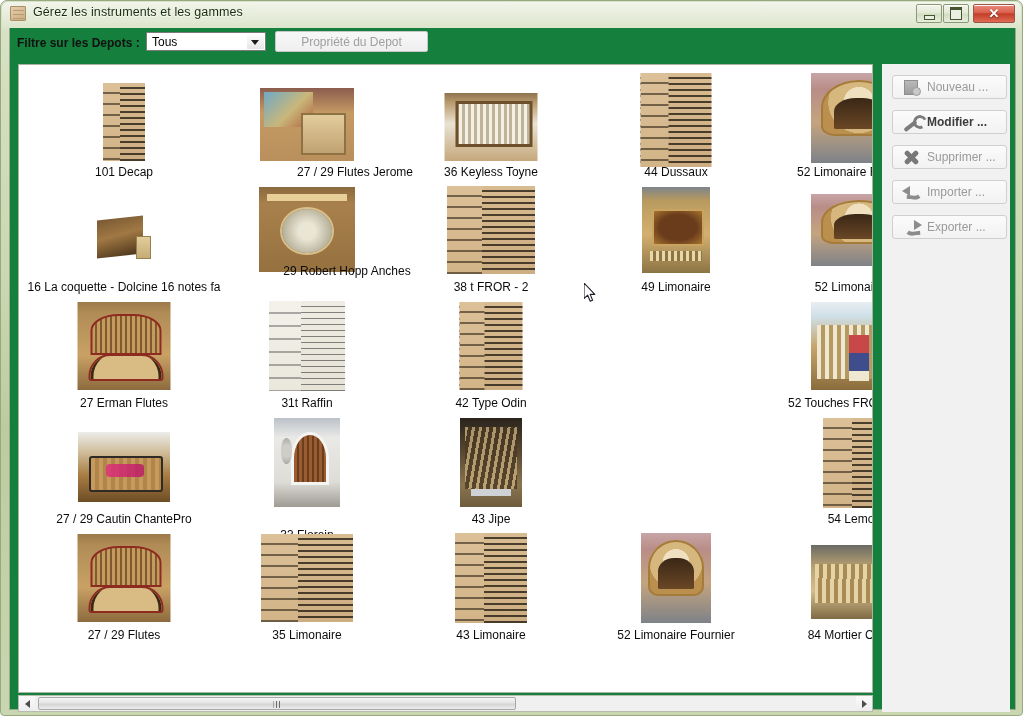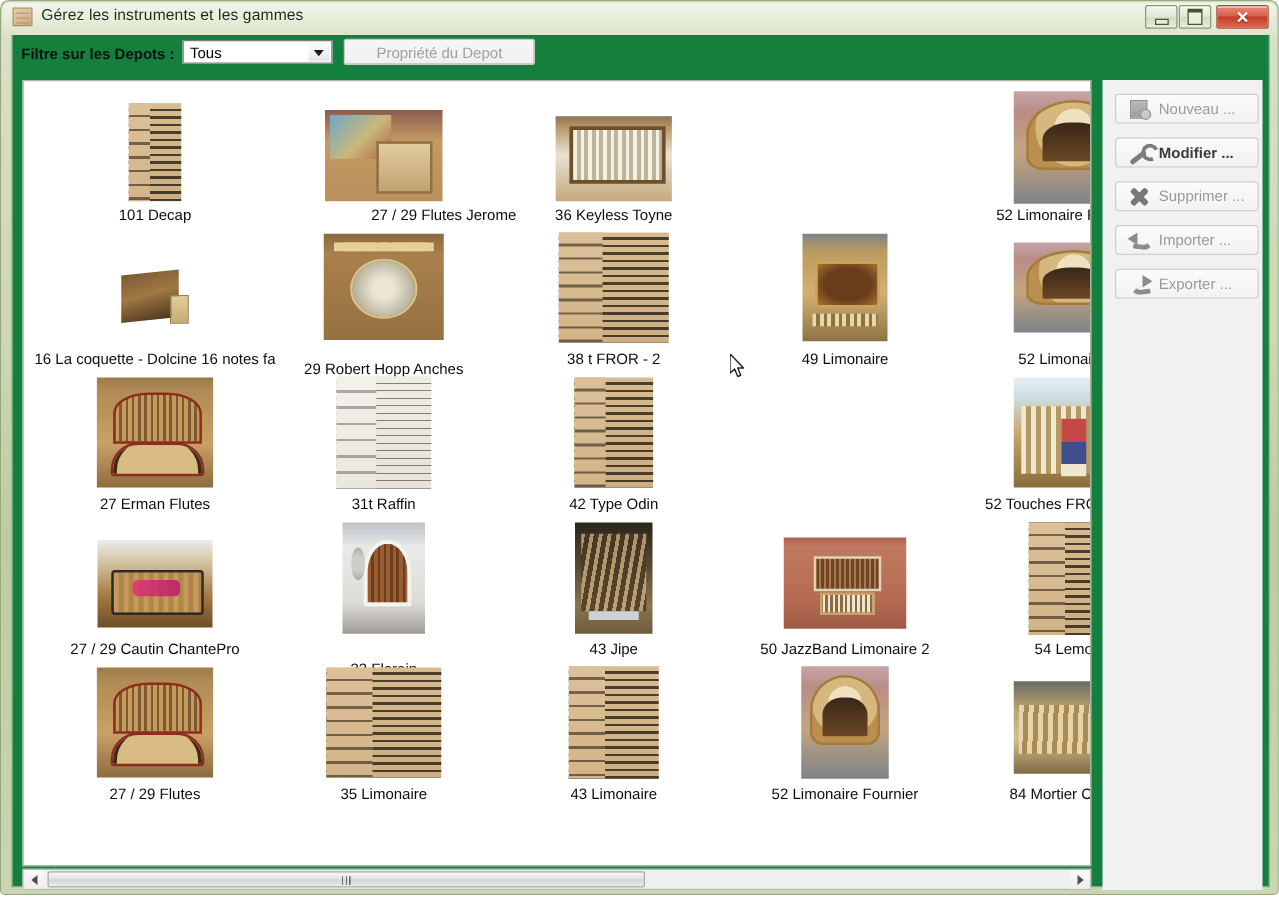--- a/index.html
+++ b/index.html
@@ -504,31 +504,35 @@
               <div class="item-label" style="top: 96px;">101 Decap</div>
             </div>
             <div class="grid-item" style="left: 193px; top: 4px; width: 190px; height: 112px;">
               <div class="thumb ph ph-person" style="width: 94px; height: 73px; top: 19px;"></div>
               <div class="item-label" style="top: 96px; margin-left: 48px;">27 / 29 Flutes Jerome</div>
             </div>
             <div class="grid-item" style="left: 377px; top: 4px; width: 190px; height: 112px;">
               <div class="thumb ph ph-toyne" style="width: 93px; height: 68px; top: 24px;"></div>
               <div class="item-label" style="top: 96px;">36 Keyless Toyne</div>
             </div>
+            <div class="grid-item" style="left: 562px; top: 4px; width: 190px; height: 112px;">
+              <div class="thumb ph ph-doc" style="width: 71px; height: 94px; top: 4px;"></div>
+              <div class="item-label" style="top: 96px;">44 Dussaux</div>
+            </div>
             <div class="grid-item" style="left: 745px; top: 4px; width: 190px; height: 112px;">
               <div class="thumb ph ph-fairorgan" style="width: 96px; height: 90px; top: 4px;"></div>
               <div class="item-label" style="top: 96px;">52 Limonaire Fournier f</div>
             </div>
             <div class="grid-item" style="left: 10px; top: 119px; width: 190px; height: 112px;">
               <div class="thumb ph ph-dolcine" style="width: 62px; height: 51px; top: 28px;"></div>
               <div class="item-label" style="top: 96px;">16 La coquette - Dolcine 16 notes fa</div>
             </div>
             <div class="grid-item" style="left: 193px; top: 119px; width: 190px; height: 112px;">
               <div class="thumb ph ph-hopp" style="width: 96px; height: 85px; top: 3px;"></div>
-              <div class="item-label" style="top: 104px;">29 Robert Hopp Anches</div>
+              <div class="item-label" style="top: 80px; margin-left: 40px;">29 Robert Hopp Anches</div>
             </div>
             <div class="grid-item" style="left: 377px; top: 119px; width: 190px; height: 112px;">
               <div class="thumb ph ph-doc" style="width: 88px; height: 88px; top: 2px;"></div>
               <div class="item-label" style="top: 96px;">38 t FROR - 2</div>
             </div>
             <div class="grid-item" style="left: 562px; top: 119px; width: 190px; height: 112px;">
               <div class="thumb ph ph-limonaire49" style="width: 68px; height: 86px; top: 3px;"></div>
               <div class="item-label" style="top: 96px;">49 Limonaire</div>
             </div>
             <div class="grid-item" style="left: 745px; top: 119px; width: 190px; height: 112px;">
@@ -555,24 +559,20 @@
               <div class="thumb ph ph-barrel" style="width: 92px; height: 70px; top: 16px;"></div>
               <div class="item-label" style="top: 96px;">27 / 29 Cautin ChantePro</div>
             </div>
             <div class="grid-item" style="left: 193px; top: 351px; width: 190px; height: 112px;">
               <div class="thumb ph ph-white" style="width: 66px; height: 89px; top: 2px;"></div>
               <div class="item-label" style="top: 112px;">33 Florein</div>
             </div>
             <div class="grid-item" style="left: 377px; top: 351px; width: 190px; height: 112px;">
               <div class="thumb ph ph-shop" style="width: 62px; height: 89px; top: 2px;"></div>
               <div class="item-label" style="top: 96px;">43 Jipe</div>
-            </div>
-            <div class="grid-item" style="left: 562px; top: 351px; width: 190px; height: 112px;">
-              <div class="thumb ph ph-jazz" style="width: 98px; height: 73px; top: 14px;"></div>
-              <div class="item-label" style="top: 96px;">50 JazzBand Limonaire 2</div>
             </div>
             <div class="grid-item" style="left: 745px; top: 351px; width: 190px; height: 112px;">
               <div class="thumb ph ph-doc" style="width: 72px; height: 90px; top: 2px;"></div>
               <div class="item-label" style="top: 96px;">54 Lemoine</div>
             </div>
             <div class="grid-item" style="left: 10px; top: 467px; width: 190px; height: 112px;">
               <div class="thumb ph ph-organ" style="width: 93px; height: 88px; top: 2px;"></div>
               <div class="item-label" style="top: 96px;">27 / 29 Flutes</div>
             </div>
             <div class="grid-item" style="left: 193px; top: 467px; width: 190px; height: 112px;">

